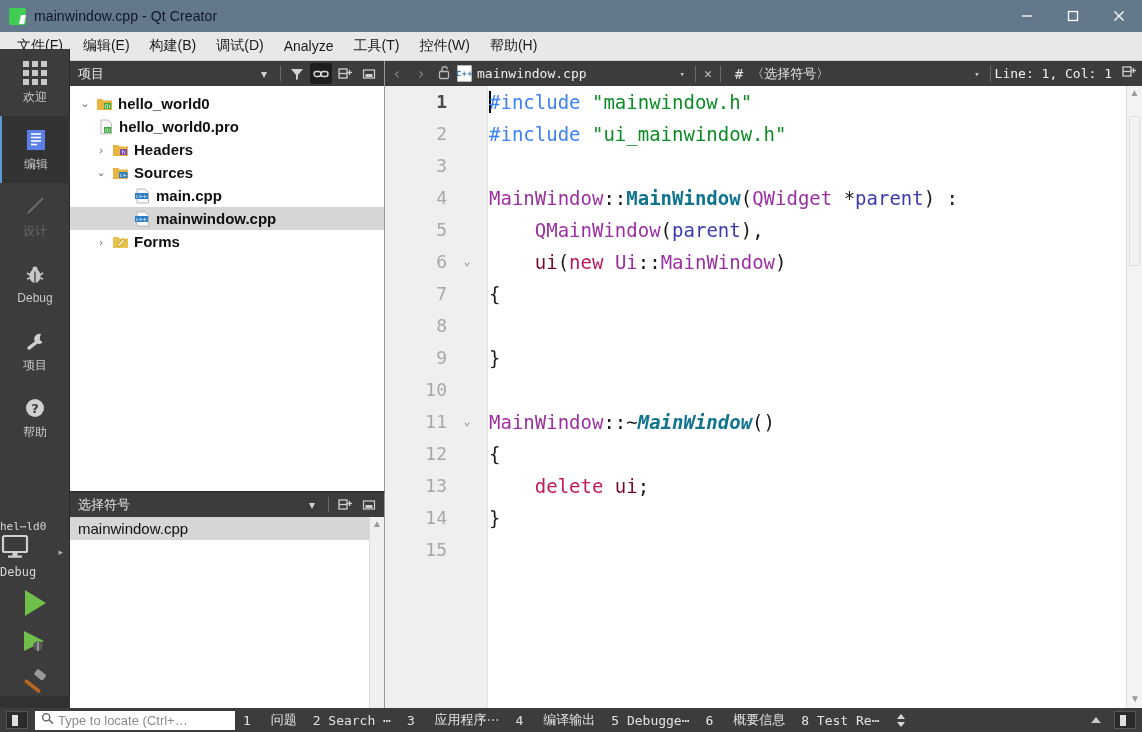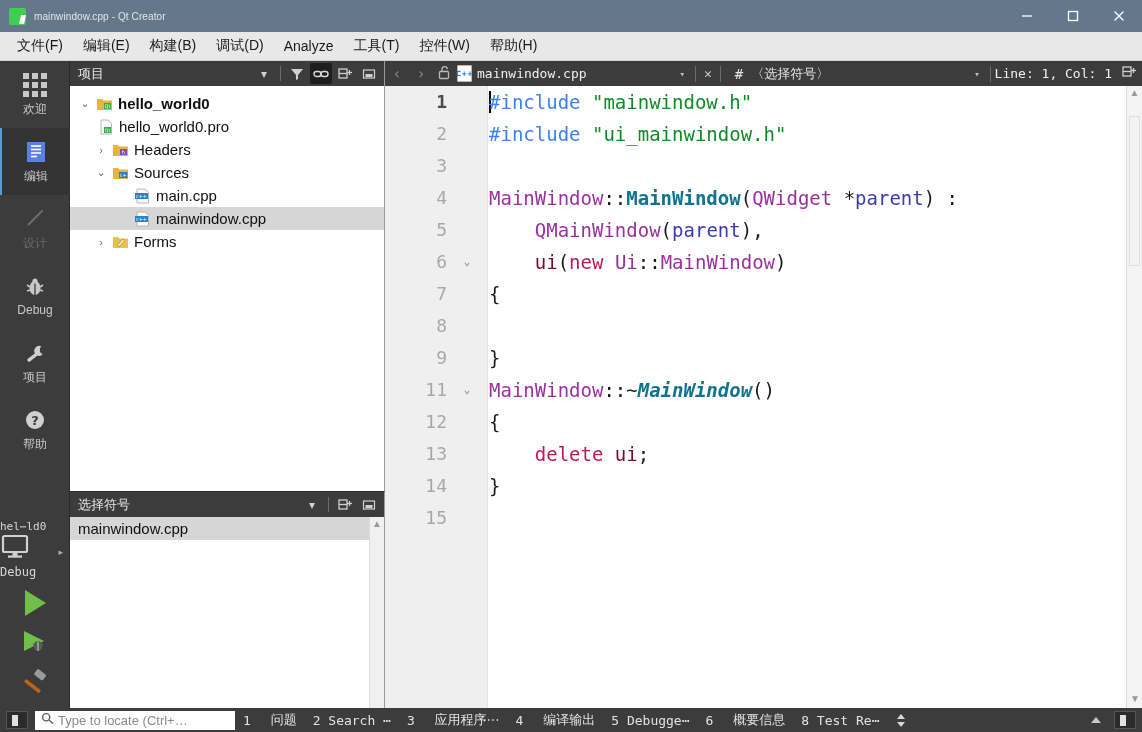--- a/index.html
+++ b/index.html
@@ -18,42 +18,42 @@
   .title-icon {
     width: 17px; height: 17px; margin-left: 9px; margin-right: 8px;
     background: #41cd52; border-radius: 2px; position: relative;
     display: flex; align-items: center; justify-content: center;
     font-size: 9px; color: #1d3b23; font-weight: bold;
   }
   .title-icon::after {
     content: ""; position: absolute; right: 1px; bottom: 1px;
     width: 5px; height: 9px; background: #ffffff; transform: skewX(-12deg);
   }
-  .title-text { color: #e5e5e5; font-size: 10px; letter-spacing: .1px; }
+  .title-text { color: #0f172a; font-size: 14px; letter-spacing: .1px; }
   .winbtns { margin-left: auto; display: flex; height: 32px; }
   .winbtn {
     width: 46px; height: 32px; display: flex; align-items: center;
     justify-content: center; color: #ffffff;
   }
 
   
   .menubar {
     position: absolute; left: 0; top: 32px; width: 1142px; height: 29px;
     background: #e8e8e8; display: flex; align-items: center;
     border-bottom: 1px solid #d0d0d0;
   }
   .menuitem {
     font-size: 14px; color: #1a1a1a; padding: 4px 9px; margin-left: 2px;
     white-space: nowrap;
   }
   .menuitem:first-child { margin-left: 8px; }
 
   
   .modebar {
-    position: absolute; left: 0; top: 61px; width: 70px; height: 647px;
+    position: absolute; left: 0; top: 49px; width: 70px; height: 647px;
     background: #3c3c3c; border-right: 1px solid #2a2a2a;
   }
   .mode {
     width: 70px; height: 67px; display: flex; flex-direction: column;
     align-items: center; justify-content: center; gap: 3px;
     color: #c8c8c8; font-size: 12px;
     font-family: "DejaVu Sans Mono", monospace;
   }
   .mode .mlabel { font-family: "Liberation Sans", sans-serif; font-size: 12px; }
   .mode.sel { background: #333333; border-left: 2px solid #5b9bd5; }
@@ -100,21 +100,21 @@
   .tree { padding: 6px 0 0 0; font-size: 15px; color: #101010; }
   .trow {
     display: flex; align-items: center; height: 23px; padding-left: 6px;
     white-space: nowrap;
   }
   .trow.sel { background: #d6d6d6; }
   .arrow {
     width: 18px; text-align: center; color: #707070; font-size: 11px; flex: 0 0 18px;
   }
   .ticon { width: 21px; flex: 0 0 21px; display: flex; align-items: center; justify-content: center; }
-  .tlabel { padding-left: 3px; }
+  .tlabel { padding-left: 3px; font-weight: bold; }
   .tlabel.bold { font-weight: bold; }
 
   
   .docpanel {
     position: absolute; left: 70px; top: 491px; width: 315px; height: 217px;
     background: #ffffff; border-right: 1px solid #9a9a9a; border-top: 1px solid #2a2a2a;
   }
   .docitem {
     height: 23px; display: flex; align-items: center; padding-left: 8px;
     font-size: 15px; color: #101010; background: #d6d6d6;
@@ -561,20 +561,21 @@
     <div class="codearea" id="codearea">
         <div class="ln"><span class="lnum cur" style="left: -104px;">1</span><span class="code"><span class="caret"></span><span class="s-pre">#include </span><span class="s-str">"mainwindow.h"</span></span></div>
         <div class="ln"><span class="lnum" style="left: -104px;">2</span><span class="code"><span class="s-pre">#include </span><span class="s-str">"ui_mainwindow.h"</span></span></div>
         <div class="ln"><span class="lnum" style="left: -104px;">3</span><span class="code"></span></div>
         <div class="ln"><span class="lnum" style="left: -104px;">4</span><span class="code"><span class="s-type">MainWindow</span><span class="s-plain">::</span><span class="s-fn">MainWindow</span><span class="s-plain">(</span><span class="s-type">QWidget</span><span class="s-plain"> *</span><span class="s-param">parent</span><span class="s-plain">) :</span></span></div>
         <div class="ln"><span class="lnum" style="left: -104px;">5</span><span class="code"><span class="s-plain">    </span><span class="s-type">QMainWindow</span><span class="s-plain">(</span><span class="s-param">parent</span><span class="s-plain">),</span></span></div>
         <div class="ln"><span class="lnum" style="left: -104px;">6</span><span class="fold" style="left: -30px;">⌄</span><span class="code"><span class="s-plain">    </span><span class="s-var">ui</span><span class="s-plain">(</span><span class="s-kw">new</span><span class="s-plain"> </span><span class="s-type">Ui</span><span class="s-plain">::</span><span class="s-type">MainWindow</span><span class="s-plain">)</span></span></div>
         <div class="ln"><span class="lnum" style="left: -104px;">7</span><span class="code"><span class="s-plain">{</span></span></div>
         <div class="ln"><span class="lnum" style="left: -104px;">8</span></div>
         <div class="ln"><span class="lnum" style="left: -104px;">9</span><span class="code"><span class="s-plain">}</span></span></div>
+        <div class="ln"><span class="lnum" style="left: -104px;">10</span><span class="code"></span></div>
         <div class="ln"><span class="lnum" style="left: -104px;">11</span><span class="fold" style="left: -30px;">⌄</span><span class="code"><span class="s-type">MainWindow</span><span class="s-plain">::~</span><span class="s-fni">MainWindow</span><span class="s-plain">()</span></span></div>
         <div class="ln"><span class="lnum" style="left: -104px;">12</span><span class="code"><span class="s-plain">{</span></span></div>
         <div class="ln"><span class="lnum" style="left: -104px;">13</span><span class="code"><span class="s-plain">    </span><span class="s-kw">delete</span><span class="s-plain"> </span><span class="s-var">ui</span><span class="s-plain">;</span></span></div>
         <div class="ln"><span class="lnum" style="left: -104px;">14</span><span class="code"><span class="s-plain">}</span></span></div>
         <div class="ln"><span class="lnum" style="left: -104px;">15</span><span class="code"></span></div>
       </div>
     <div class="edscroll">
       <div class="scrollchev">▲</div>
       <div class="bar"></div>
       <div class="scrollchev" style="position:absolute;bottom:2px;width:16px">▼</div>

